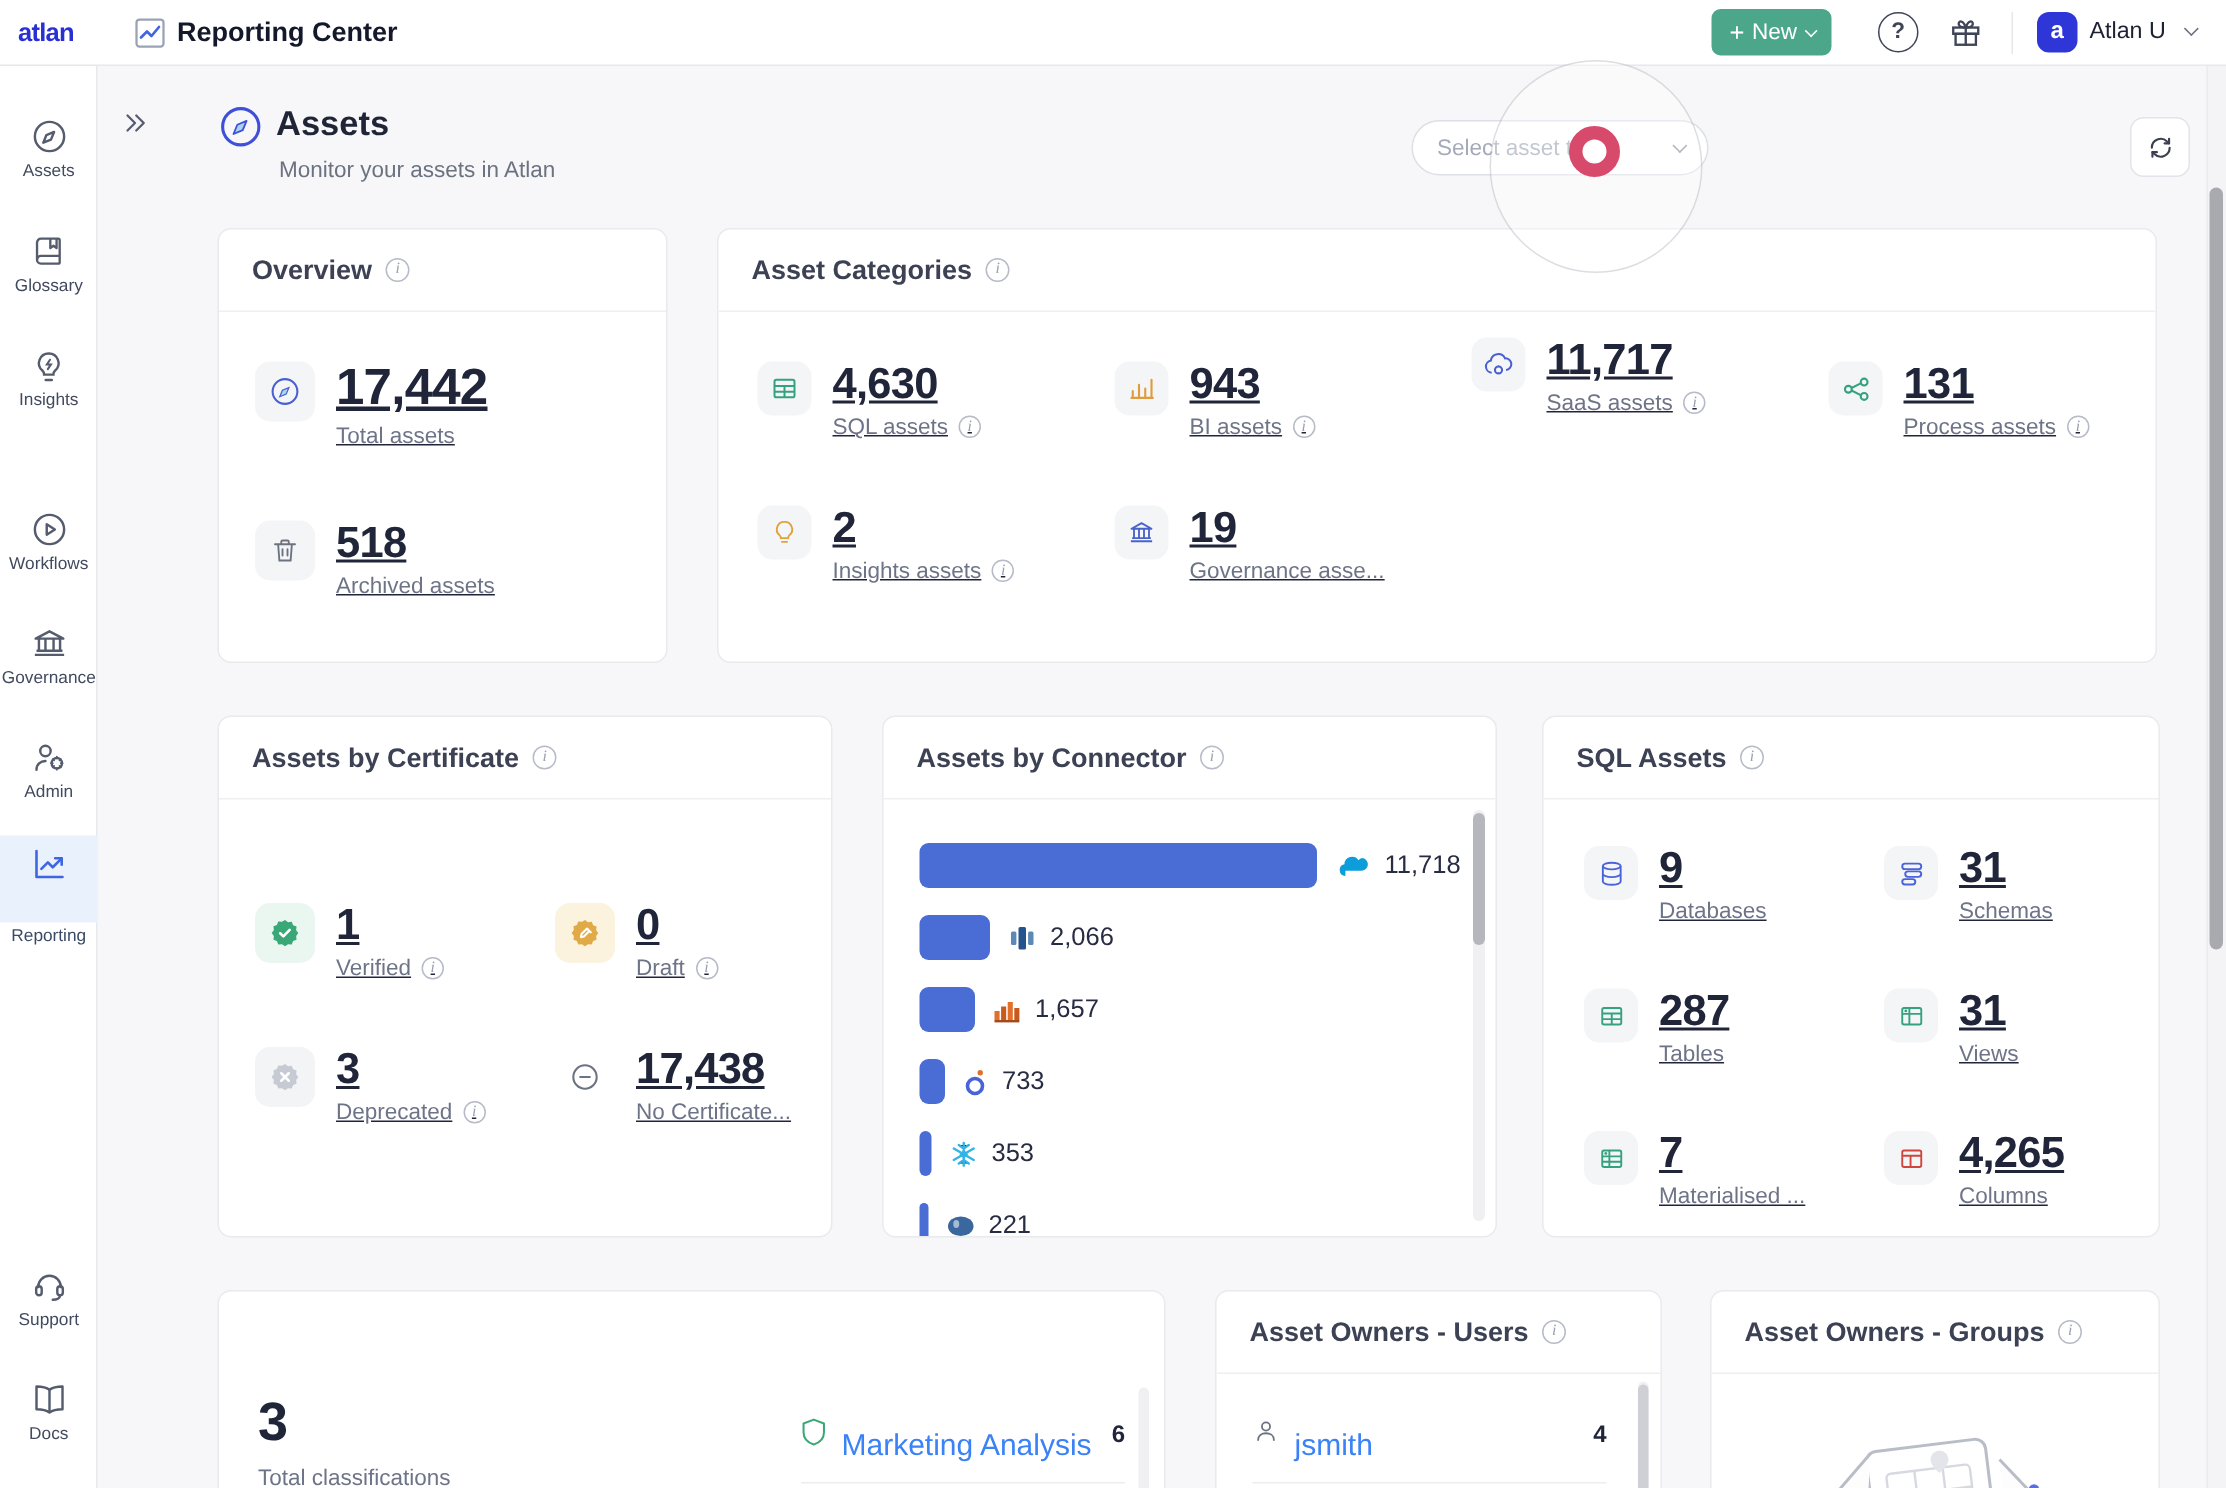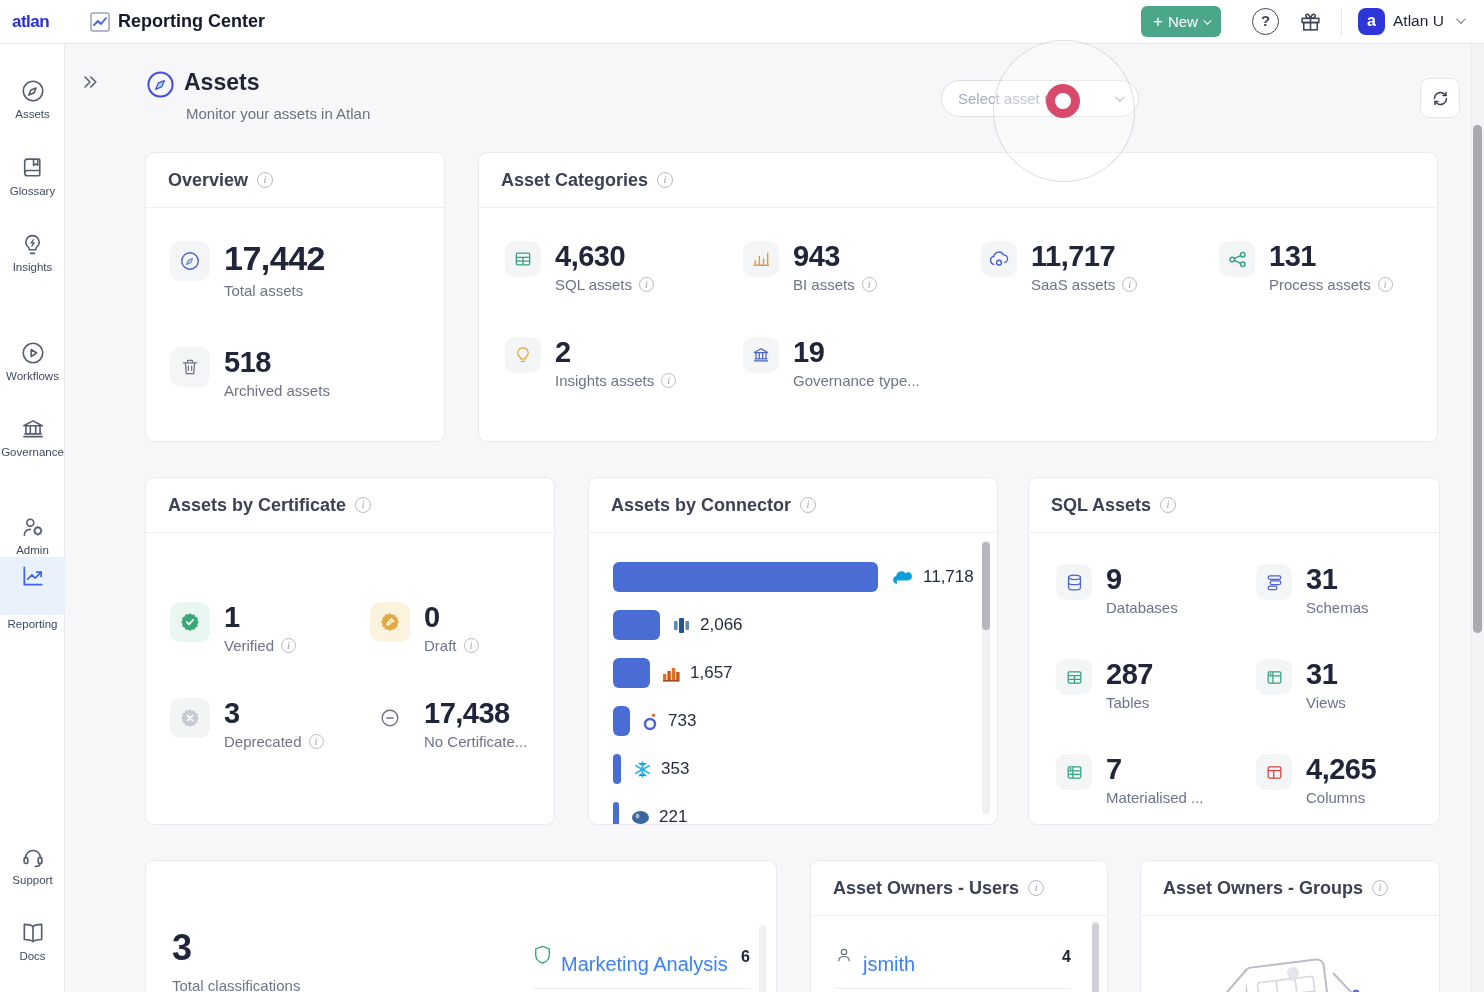--- a/index.html
+++ b/index.html
@@ -49,21 +49,21 @@
   .click-ring { position:absolute; left:1046px; top:84px; width:34px; height:34px; border-radius:50%; border:9px solid #d84a6b; background:#fff; z-index:41; pointer-events:none; }
 
   
   .card { position:absolute; background:#fff; border:1px solid #e9eaee; border-radius:9px; overflow:hidden; }
   .card-head { height:55px; display:flex; align-items:center; gap:9px; padding:0 22px; border-bottom:1px solid #efeff2; }
   .card-title { font-size:18px; font-weight:700; color:#3c4154; }
   .info-i { display:inline-block; flex:none; width:16px; height:16px; border:1px solid #b7bbc7; border-radius:50%; color:#9aa0af; font-size:10.5px; line-height:14px; text-align:center; font-style:italic; font-family:"Liberation Serif",serif; }
   .info-i::before { content:"i"; }
   .info-sm { width:15px; height:15px; line-height:13px; }
 
-  .stat { position:absolute; display:flex; gap:14px; align-items:flex-start; }
+  .stat { position:absolute; display:flex; gap:14px; align-items:flex-start;text-decoration:underline; }
   .tile { width:40px; height:40px; border-radius:10px; background:#f4f5f7; display:flex; align-items:center; justify-content:center; flex:none; }
   .tile-36 { width:36px; height:36px; }
   .tile-plain { background:transparent; }
   .stat-value { font-size:29px; font-weight:700; color:#20253a; line-height:1.05; letter-spacing:-0.5px; }
   .stat-value-xl { font-size:34px; }
   .stat-label { font-size:15px; color:#6e7488; margin-top:5px; display:flex; align-items:center; gap:7px; white-space:nowrap; }
 
   
   .conn-body { position:absolute; left:0; top:56px; right:0; bottom:0; overflow:hidden; }
   .conn-row { position:absolute; left:24px; height:40px; display:flex; align-items:center; }
@@ -148,21 +148,21 @@
         </svg>
       <span class="side-label">Workflows</span>
     </div>
     <div class="side-item" style="top:366px">
       <svg width="26" height="26" viewBox="0 0 24 24" fill="none" stroke="#555c6e" stroke-width="1.5" stroke-linejoin="round">
           <path d="M3.5 9L12 4.5 20.5 9z"></path>
           <path d="M5.5 9v7.5M9.5 9v7.5M14.5 9v7.5M18.5 9v7.5M4 16.5h16M3 19h18"></path>
         </svg>
       <span class="side-label">Governance</span>
     </div>
-    <div class="side-item" style="top:464px">
+    <div class="side-item" style="top:442px">
       <svg width="26" height="26" viewBox="0 0 24 24" fill="none" stroke="#555c6e" stroke-width="1.5" stroke-linecap="round">
           <circle cx="9.5" cy="8" r="3.2"></circle>
           <path d="M4 19.5c0-3.2 2.4-5.3 5.5-5.3"></path>
           <circle cx="16.5" cy="15.5" r="3.2"></circle>
           <path d="M16.5 11.5v1M16.5 18.5v1M20 15.5h-1M14 15.5h-1M19 13l-.8.8M14.8 17.2l-.8.8M19 18l-.8-.8M14.8 13.8l-.8-.8" stroke-width="1.1"></path>
         </svg>
       <span class="side-label">Admin</span>
     </div>
     <div class="side-item active" style="top:513px">
       <svg width="26" height="26" viewBox="0 0 24 24" fill="none" stroke="#3f66e0" stroke-width="1.6" stroke-linecap="round" stroke-linejoin="round">
@@ -283,21 +283,21 @@
           </svg>
       </span>
       <div>
         <div class="stat-value">943</div>
         <div class="stat-label">
             <span>BI assets</span>
             <span class="info-i info-sm"></span>
           </div>
       </div>
     </div>
-    <div class="stat" style="left:502px;top:88px">
+    <div class="stat" style="left:502px;top:72px">
       <span class="tile tile-36">
         <svg width="22" height="20" viewBox="0 0 24 22" fill="none" stroke="#4a5fd0" stroke-width="1.5">
             <path d="M7 17a4.5 4.5 0 01-.6-8.9A5.5 5.5 0 0116.8 6.5 4 4 0 0117.5 15"></path>
             <circle cx="12" cy="15" r="2.6"></circle>
             <path d="M12 11.8v1M12 16.8v1M15 15h-1M10 15H9" stroke-width="1"></path>
           </svg>
       </span>
       <div>
         <div class="stat-value">11,717</div>
         <div class="stat-label">
@@ -341,21 +341,21 @@
     <div class="stat" style="left:264px;top:184px">
       <span class="tile tile-36">
         <svg width="20" height="20" viewBox="0 0 24 24" fill="none" stroke="#4a63c8" stroke-width="1.5" stroke-linejoin="round">
             <path d="M4 9l8-4.5L20 9z"></path>
             <path d="M6 9v7M10 9v7M14 9v7M18 9v7M4.5 16.5h15M3.5 19h17"></path>
           </svg>
       </span>
       <div>
         <div class="stat-value">19</div>
         <div class="stat-label">
-            <span>Governance type...</span>
+            <span>Governance asse...</span>
           </div>
       </div>
     </div>
   </div>
 
   <div class="card" style="left:145px;top:477px;width:410px;height:348px">
     <div class="card-head">
       <span class="card-title">Assets by Certificate</span>
       <span class="info-i"></span>
     </div>

